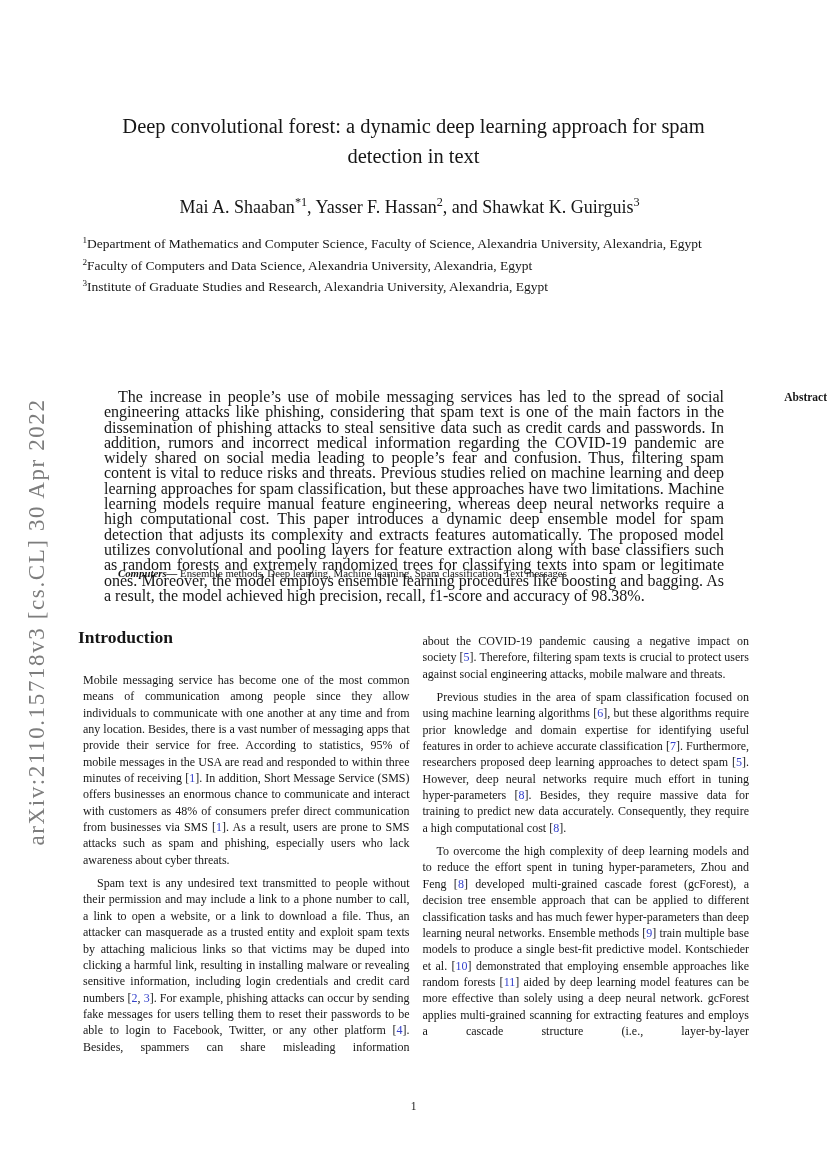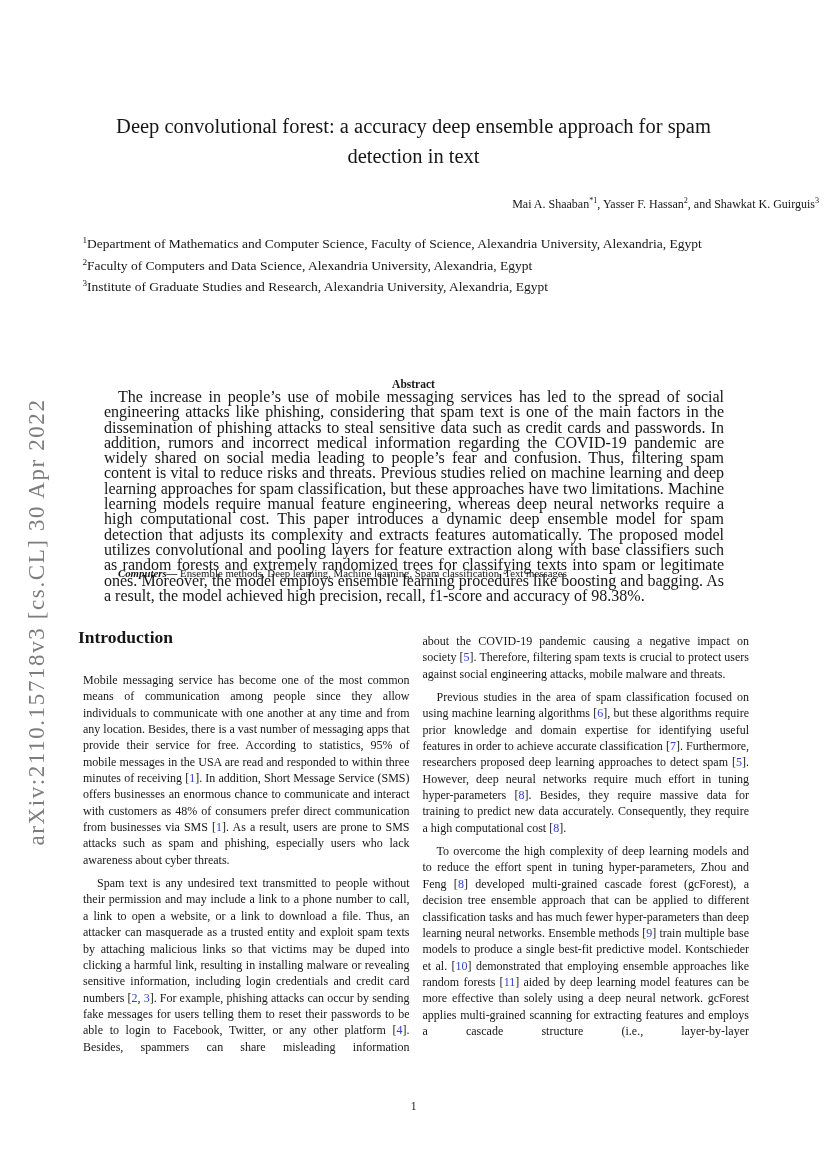--- a/index.html
+++ b/index.html
@@ -38,38 +38,38 @@
     max-width: 625px;
     text-align: center;
     font-size: 20.5px;
     font-weight: normal;
     line-height: 30px;
   }
   .authors {
     position: absolute;
     top: 197px;
     left: 0; right: 8px;
-    text-align: right;
-    font-size: 12px;
+    text-align: center;
+    font-size: 18px;
   }
   .affiliations {
     position: absolute;
     top: 233px;
     left: 0; right: 0;
     margin: 0 auto;
     max-width: 662px;
     font-size: 13.5px;
     line-height: 21.5px;
   }
   sup { font-size: 68%; vertical-align: super; line-height: 0; }
   .abstract-head {
     position: absolute;
-    top: 378px;
+    top: 391px;
     left: 0; right: 0;
-    text-align: center;
+    text-align: right;
     font-size: 11.5px;
     font-weight: bold;
   }
   .abstract-body {
     position: absolute;
     top: 389px;
     left: 104px;
     width: 620px;
     margin: 0;
     font-size: 16px;
@@ -122,21 +122,21 @@
     font-size: 11.5px;
   }
 </style>
 </head>
 <body>
 
 <div class="page">
 
   <div class="arxiv-stamp">arXiv:2110.15718v3 [cs.CL] 30 Apr 2022</div>
 
-  <h1 class="title">Deep convolutional forest: a accuracy deep ensemble approach for spam detection in text</h1>
+  <h1 class="title">Deep convolutional forest: a dynamic deep learning approach for spam detection in text</h1>
 
   <div class="authors">Mai A. Shaaban<sup>*1</sup>, Yasser F. Hassan<sup>2</sup>, and Shawkat K. Guirguis<sup>3</sup></div>
 
   <div class="affiliations">
     <div><sup>1</sup>Department of Mathematics and Computer Science, Faculty of Science, Alexandria University, Alexandria, Egypt</div>
     <div><sup>2</sup>Faculty of Computers and Data Science, Alexandria University, Alexandria, Egypt</div>
     <div><sup>3</sup>Institute of Graduate Studies and Research, Alexandria University, Alexandria, Egypt</div>
   </div>
 
   <div class="abstract-head">Abstract</div>

